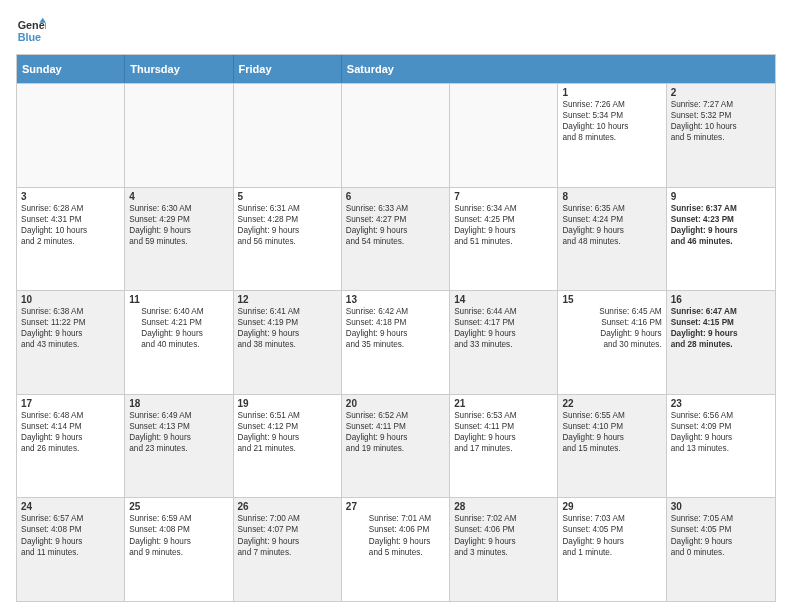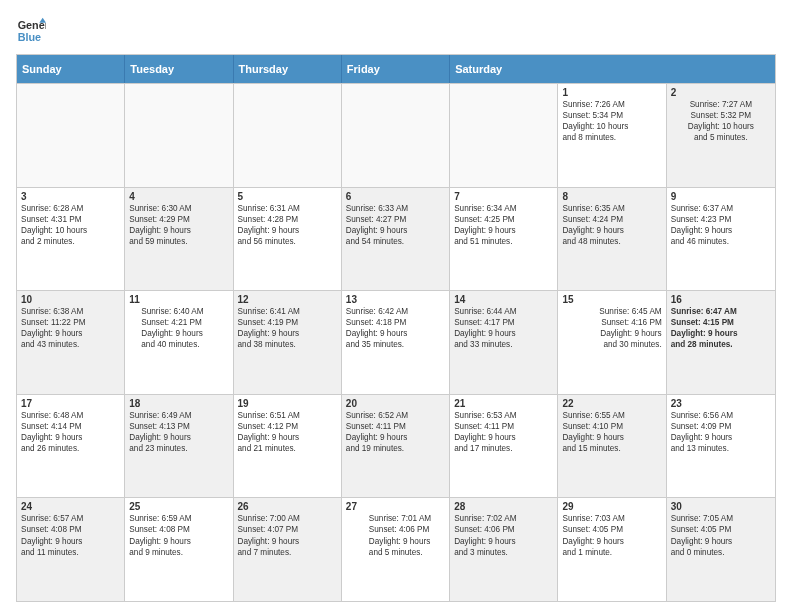--- a/index.html
+++ b/index.html
@@ -113,42 +113,41 @@
     </div>
     <div class="title-block">
       <div class="month-title"></div>
       <div class="location"></div>
     </div>
   </div>
 
   <div class="calendar">
     <div class="cal-header">
     <div class="cal-header-cell">Sunday</div>
-        <div class="cal-header-cell">Tuesday</div>
         <div class="cal-header-cell">Thursday</div>
         <div class="cal-header-cell">Friday</div>
         <div class="cal-header-cell">Saturday</div>
       </div>
     <div class="cal-body">
     <div class="cal-row">
           <div class="cal-cell empty"></div>
           <div class="cal-cell empty"></div>
           <div class="cal-cell empty"></div>
           <div class="cal-cell empty"></div>
           <div class="cal-cell empty"></div>
           <div class="cal-cell">
             <span class="day-num">1</span>
             <div class="cell-text" style="white-space: pre-line;">Sunrise: 7:26 AM
 Sunset: 5:34 PM
 Daylight: 10 hours
 and 8 minutes.</div>
           </div>
           <div class="cal-cell shaded">
             <span class="day-num">2</span>
-            <div class="cell-text" style="white-space: pre-line; text-align: center;">Sunrise: 7:27 AM
+            <div class="cell-text" style="white-space: pre-line;">Sunrise: 7:27 AM
 Sunset: 5:32 PM
 Daylight: 10 hours
 and 5 minutes.</div>
           </div>
         </div>
         <div class="cal-row">
           <div class="cal-cell">
             <span class="day-num">3</span>
             <div class="cell-text" style="white-space: pre-line;">Sunrise: 6:28 AM
 Sunset: 4:31 PM
@@ -185,21 +184,21 @@
           </div>
           <div class="cal-cell shaded">
             <span class="day-num">8</span>
             <div class="cell-text" style="white-space: pre-line;">Sunrise: 6:35 AM
 Sunset: 4:24 PM
 Daylight: 9 hours
 and 48 minutes.</div>
           </div>
           <div class="cal-cell">
             <span class="day-num">9</span>
-            <div class="cell-text" style="white-space: pre-line;">Sunrise: 6:37 AM
+            <div class="cell-text" style="white-space: pre-line; font-weight: bold;">Sunrise: 6:37 AM
 Sunset: 4:23 PM
 Daylight: 9 hours
 and 46 minutes.</div>
           </div>
         </div>
         <div class="cal-row">
           <div class="cal-cell shaded">
             <span class="day-num">10</span>
             <div class="cell-text" style="white-space: pre-line;">Sunrise: 6:38 AM
 Sunset: 11:22 PM

